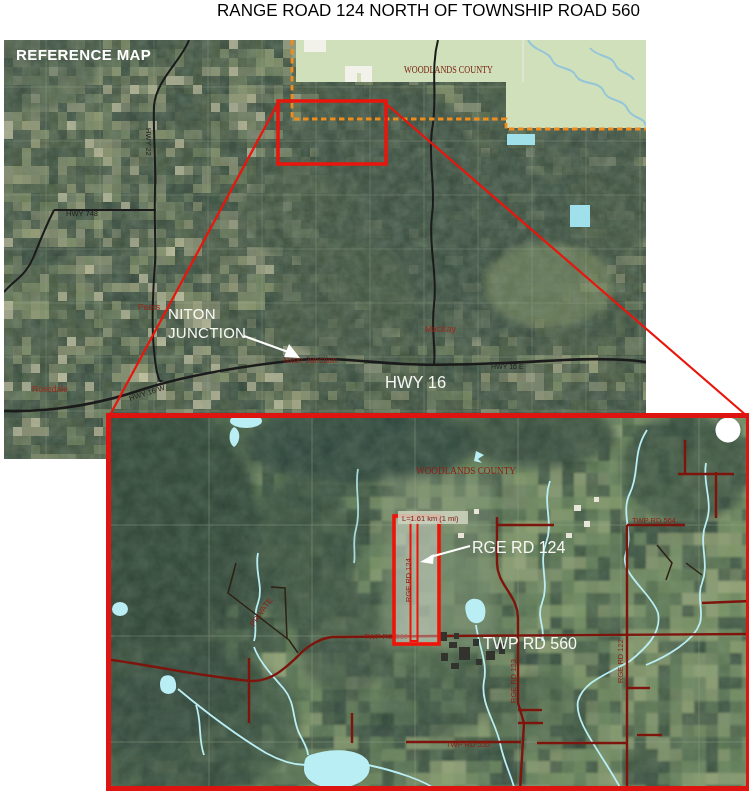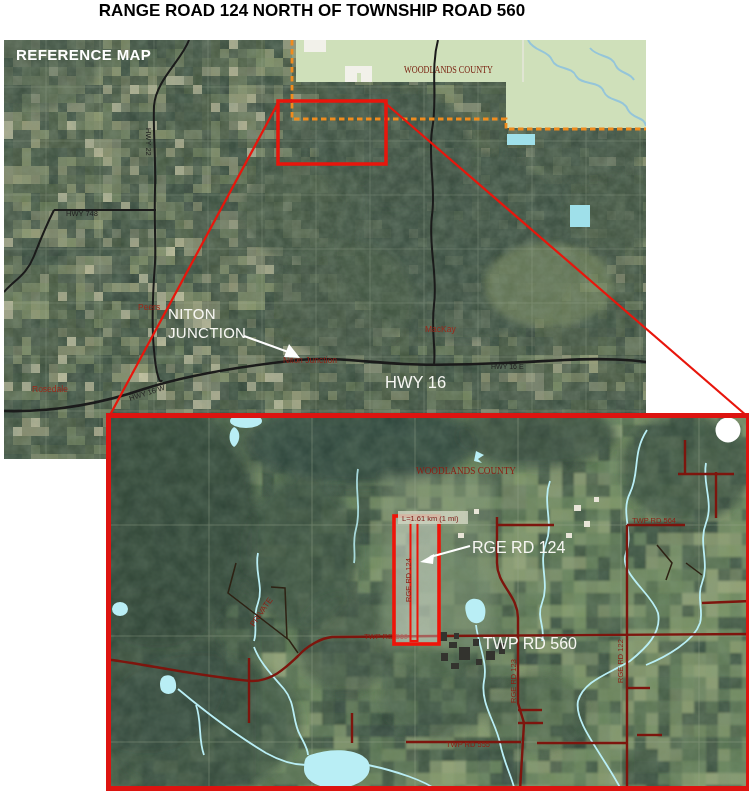--- a/index.html
+++ b/index.html
@@ -1,15 +1,15 @@
 <!DOCTYPE html>
 <html><head><meta charset="utf-8"><style>
 html,body{margin:0;padding:0;background:#fff;width:749px;height:798px;overflow:hidden}
 body{font-family:"Liberation Sans",sans-serif;position:relative}
-#title{position:absolute;left:0;top:1px;width:624px;text-align:center;font-size:17px;font-weight:bold;color:#000}
+#title{position:absolute;left:16px;top:1px;width:624px;text-align:right;font-size:17px;font-weight:normal;color:#000}
 svg{position:absolute;display:block}
 </style></head><body>
 <div id="title">RANGE ROAD 124 NORTH OF TOWNSHIP ROAD 560</div>
 
 <svg id="main" style="left:4px;top:40px" width="642" height="419" viewBox="0 0 642 419">
  <defs>
   <filter id="nz" x="0" y="0" width="100%" height="100%">
     <feTurbulence type="fractalNoise" baseFrequency="0.09" numOctaves="3" seed="11" result="t"></feTurbulence>
     <feColorMatrix in="t" type="matrix" values="0 0 0 0 0.24  0 0 0 0 0.32  0 0 0 0 0.24  0 0 0 0.5 0"></feColorMatrix>
   </filter>

